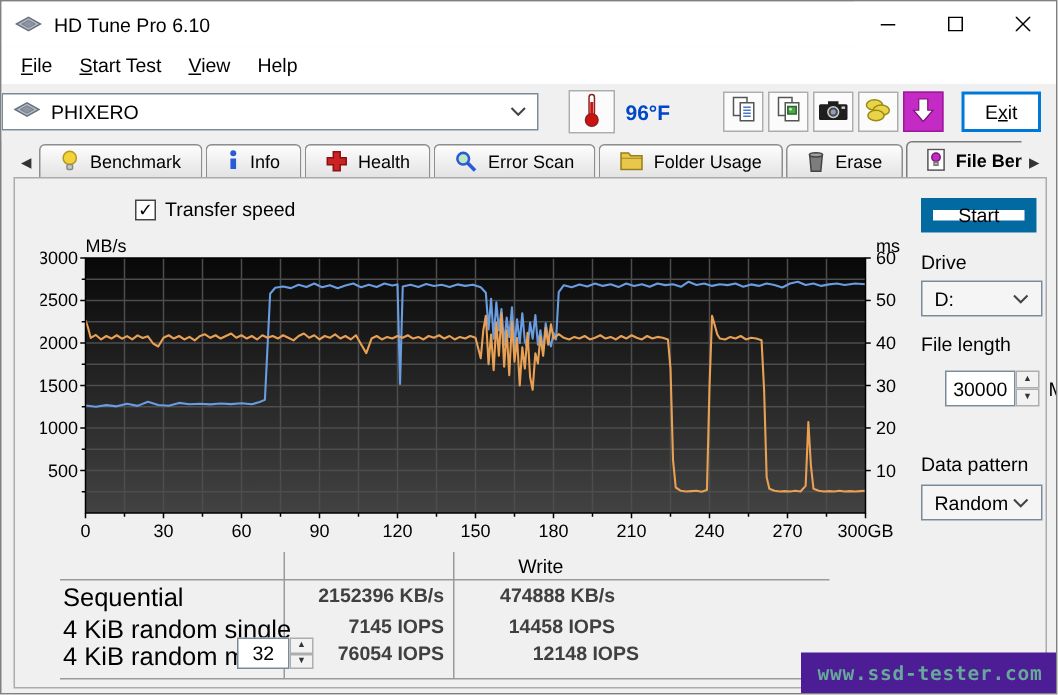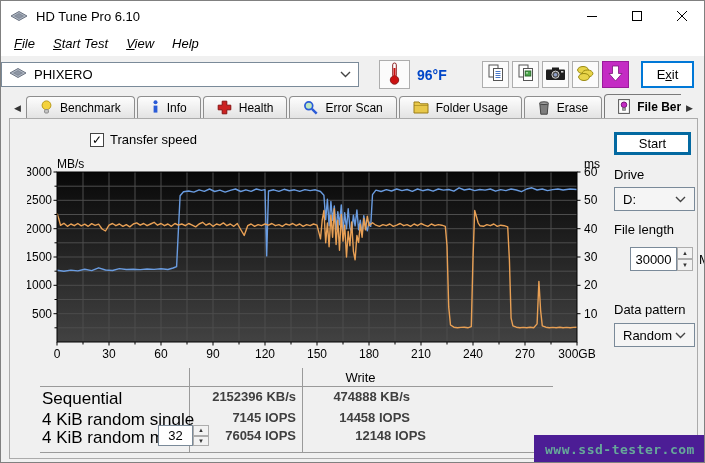--- a/index.html
+++ b/index.html
@@ -8,21 +8,21 @@
     position:relative; width:705px; height:463px; background:#f0f0f0;
     border:1px solid #808080; overflow:hidden; font-size:13px; color:#000;
   }
   
   .titlebar { position:absolute; top:0; left:0; right:0; height:30px; background:#fff; display:flex; align-items:center; }
   .title-icon { margin-left:9px; display:flex; }
   .title-text { margin-left:8px; font-size:13px; }
   .win-controls { position:absolute; right:0; top:0; height:30px; display:flex; }
   .win-btn { width:45px; height:30px; display:flex; align-items:center; justify-content:center; background:#fff; }
   
-  .menubar { position:absolute; top:30px; left:0; right:0; height:25px; background:#fff; display:flex; align-items:center; padding-left:4px;font-style:italic; }
+  .menubar { position:absolute; top:30px; left:0; right:0; height:25px; background:#fff; display:flex; align-items:center; padding-left:4px; }
   .menu-item { padding:3px 9px; font-size:13px; }
   
   .toolbar-bg { position:absolute; top:55px; left:0; right:0; height:38px; background:#f0f0f0; }
   .combo { position:absolute; display:flex; align-items:center; background:#fff; border:1px solid #7a8a99; padding:0 7px; gap:7px; }
   .combo .chev { margin-left:auto; display:flex; }
   #drive-combo { left:0; top:61px; width:358px; height:25px; }
   .tool-btn { position:absolute; width:28px; height:28px; border:1px solid #adadad; background:#fbfbfb; display:flex; align-items:center; justify-content:center; }
   #therm-btn { left:378px; top:59px; width:31px; height:29px; }
   #temp-label { position:absolute; left:416px; top:66px; color:#0046c8; font-weight:bold; font-size:14px; }
   #toolbar-icons { position:absolute; left:481px; top:60px; display:flex; gap:3px; }
@@ -34,21 +34,21 @@
   .tab-scroll { width:17px; height:21px; display:flex; align-items:center; justify-content:center; font-size:9px; color:#333; }
   #tabs { display:flex; align-items:flex-end; flex:1; overflow:hidden; }
   .tab { height:22px; display:flex; align-items:center; justify-content:center; gap:7px;
          border:1px solid #8e8e8e; border-bottom:none; border-radius:4px 4px 0 0;
          background:linear-gradient(#fdfdfd,#e3e3e3); padding:0 13px; font-size:12px; white-space:nowrap; margin-right:2px; }
   .tab.active { height:24px; background:#f0f0f0; font-weight:bold; border-color:#7a7a7a; }
   
   .content { position:absolute; top:117px; left:8px; width:689px; height:341px; background:#f0f0f0; border:1px solid #ababab; }
   .checkbox-row { position:absolute; left:80px; top:13px; display:flex; align-items:center; gap:6px; }
   .checkbox-box { width:14px; height:14px; background:#fff; border:1px solid #444; display:flex; align-items:center; justify-content:center; font-size:12px; line-height:1; }
-  .btn { background:#fff; border:3px solid #0369a1; display:flex; align-items:center; justify-content:center; font-size:13px; }
+  .btn { background:#fff; border:8px solid #0369a1; display:flex; align-items:center; justify-content:center; font-size:13px; }
   #start-btn { position:absolute; left:604px; top:13px; width:77px; height:23px; }
   .side-label { position:absolute; left:604px; font-size:13px; }
   .side-combo { position:absolute; left:604px; width:81px; height:24px; background:#f5f5f5; border:1px solid #7a8a99; display:flex; align-items:center; padding:0 8px; }
   .side-combo .chev { margin-left:auto; display:flex; }
   .spin-row { position:absolute; left:604px; display:flex; align-items:center; }
   .spin-value { width:47px; height:24px; background:#fff; border:1px solid #7a8a99; display:flex; align-items:center; justify-content:center; font-size:13px;margin-left:16px; }
   .spin-btns { width:16px; height:24px; display:flex; flex-direction:column; }
   .spin-btns div { flex:1; border:1px solid #adadad; background:#f2f2f2; font-size:6px; display:flex; align-items:center; justify-content:center; color:#333; }
   .spin-unit { margin-left:6px; font-size:13px; }
   #chart-box { position:absolute; left:17px; top:38px; }

